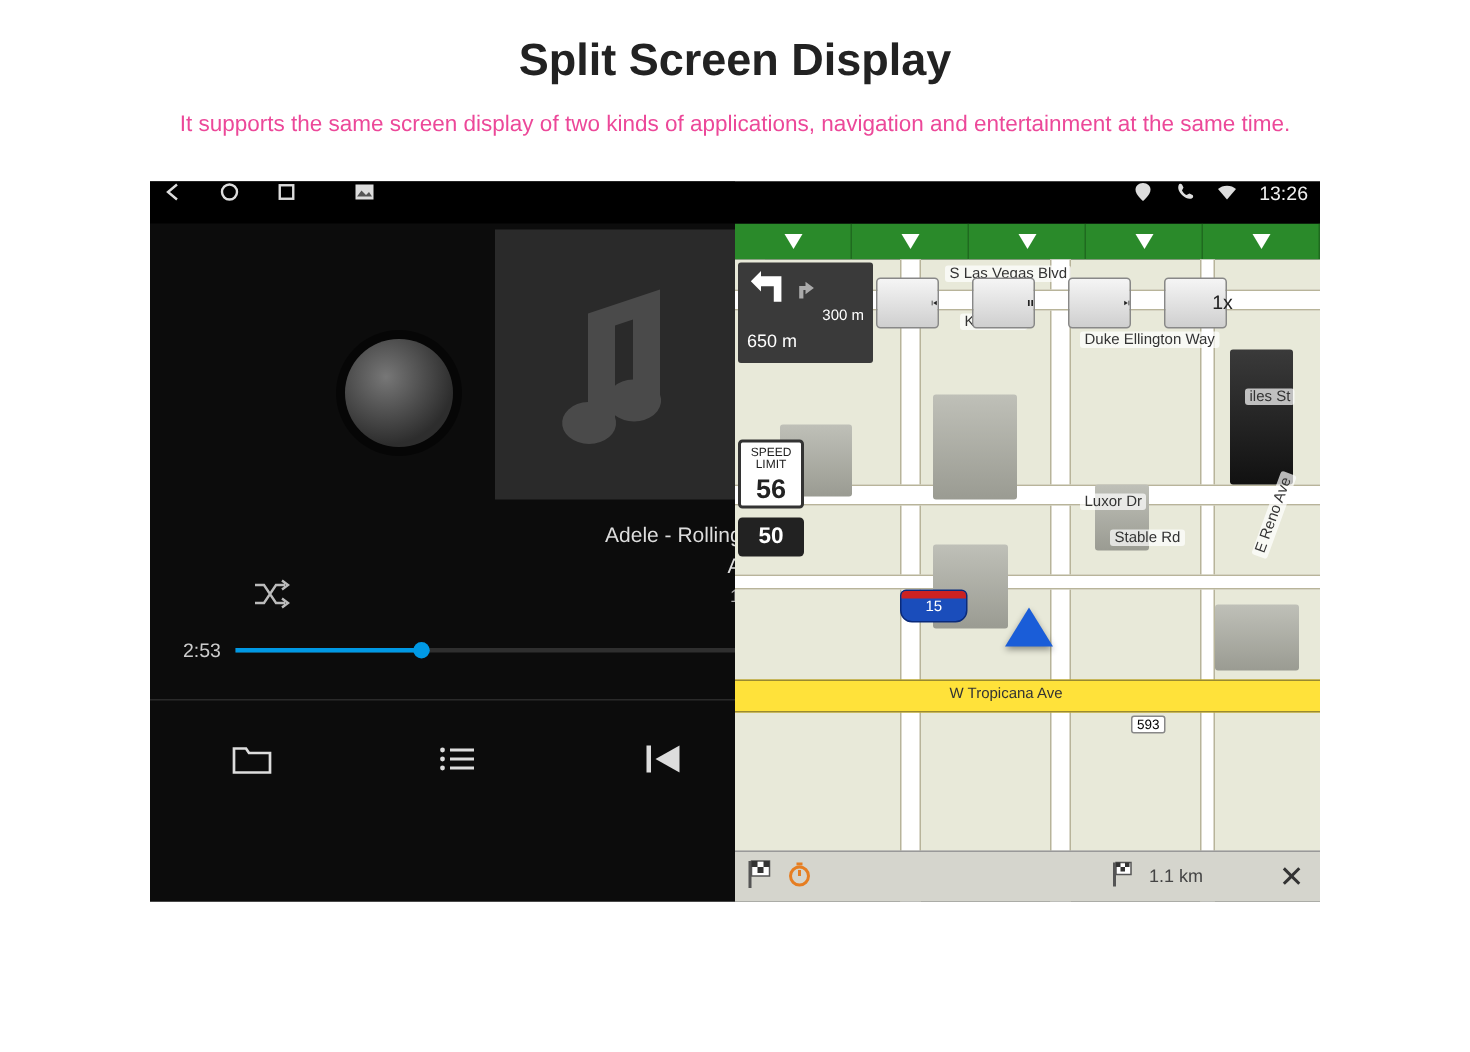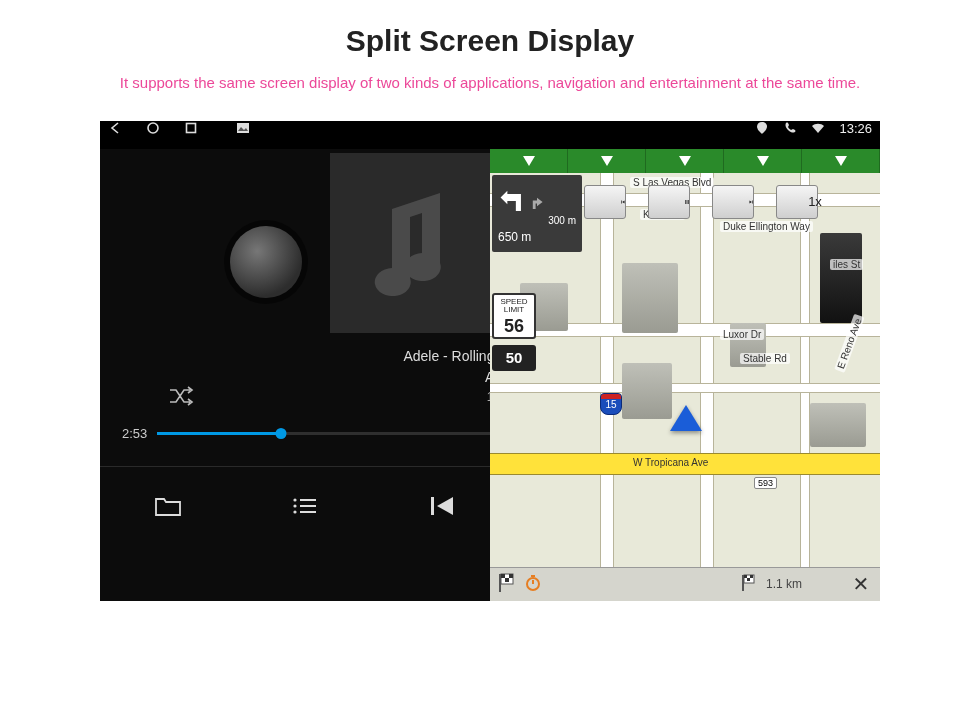--- a/index.html
+++ b/index.html
@@ -213,21 +213,21 @@
   padding: 0 3px;
   border-radius: 2px;
   white-space: nowrap;
 }
 .turn-box {
   position: absolute;
   top: 2px; left: 2px;
   width: 90px;
   background: #3a3a3a;
   color: #fff;
-  padding: 14px 6px 8px;
+  padding: 4px 6px 8px;
   border-radius: 2px;
 }
 .turn-box .dist1 { font-size: 10px; text-align: right; margin-bottom: 2px; }
 .turn-box .dist2 { font-size: 12px; margin-top: 4px; }
 .turn-arrows { display: flex; gap: 4px; align-items: flex-end; }
 .speedlimit {
   position: absolute;
   left: 2px; top: 120px;
   width: 44px; height: 46px;
   background: #fff;
@@ -247,21 +247,21 @@
   background: #222;
   color: #fff;
   border-radius: 3px;
   text-align: center;
   line-height: 26px;
   font-size: 15px;
   font-weight: 700;
 }
 .hwy-shield {
   position: absolute;
-  width: 22px; height: 22px;
+  width: 45px; height: 22px;
   background: #1a4dbb;
   border-radius: 4px 4px 8px 8px;
   color: #fff;
   font-size: 10px;
   text-align: center;
   line-height: 14px;
   border: 1px solid #0a2a7a;
   padding-top: 4px;
 }
 .hwy-shield::before{

